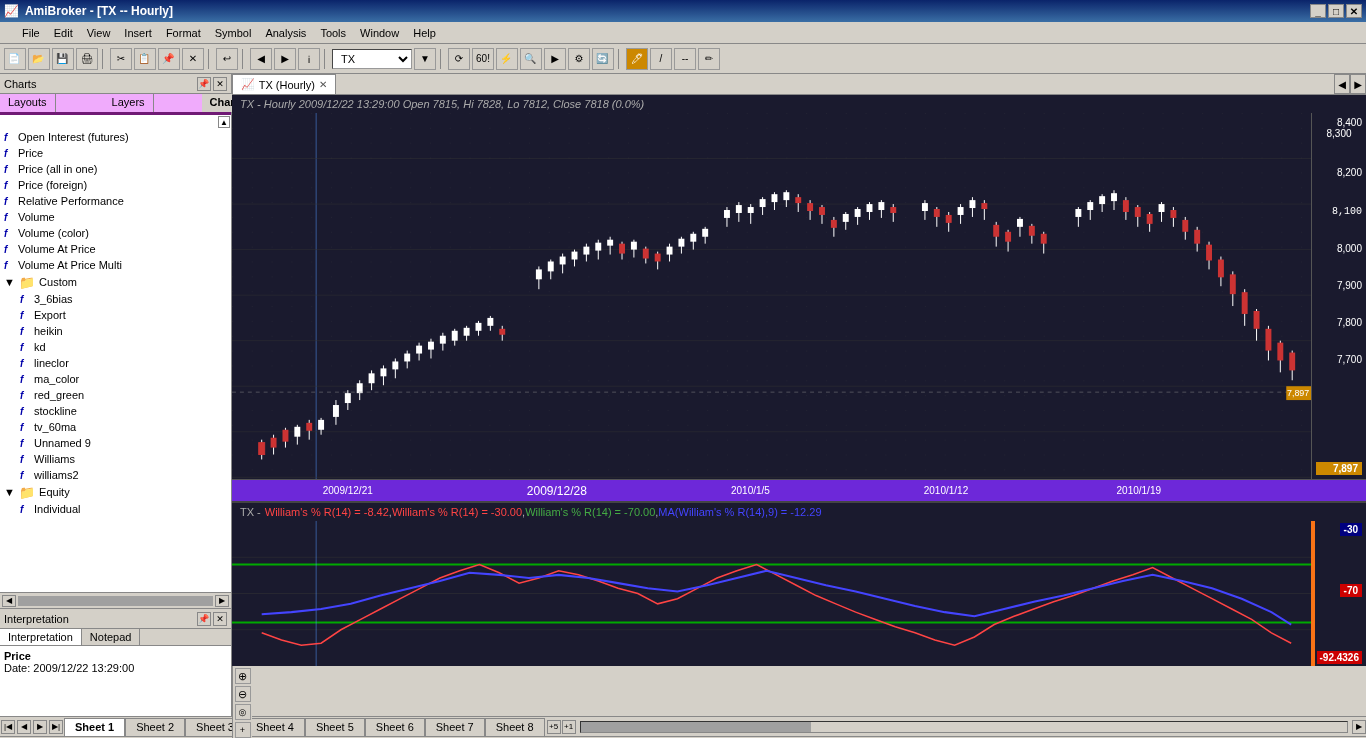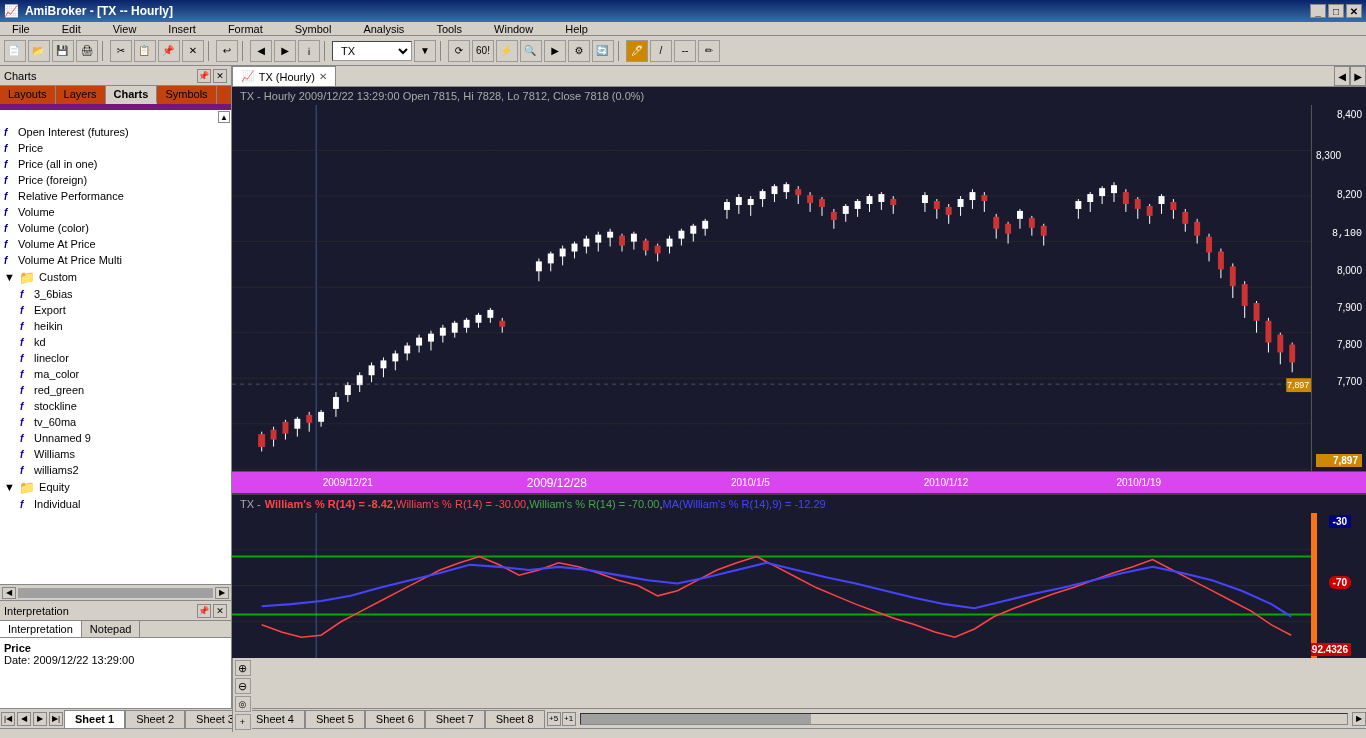--- a/index.html
+++ b/index.html
@@ -22,25 +22,25 @@
     .title-btn {
       width: 16px; height: 14px; background: #d4d0c8;
       border: 1px solid #888; cursor: pointer;
       display: flex; align-items: center; justify-content: center;
       font-size: 10px; color: #000;
     }
     
     
     .menu-bar {
       background: #d4d0c8;
-      height: 14px;
-      display: flex;
-      align-items: center;
-      padding: 0 6px;
-      gap: 20px;
+      height: 22px;
+      display: flex;
+      align-items: center;
+      padding: 0 16px;
+      gap: 2px;
       border-bottom: 1px solid #888;
     }
     .menu-item {
       padding: 2px 6px;
       cursor: pointer;
       font-size: 11px;
     }
     
     
     .toolbar {
@@ -91,22 +91,23 @@
       display: flex;
       align-items: center;
       justify-content: space-between;
       background: #d4d0c8;
       padding: 2px 4px;
       border-bottom: 1px solid #888;
       height: 20px;
     }
     .panel-tabs {
       display: flex;
-      background: #c2410c;
-      border-bottom: 6px solid #701a75;
+      background: #f0abfc;
+      border-bottom: 3px solid #701a75;
+      gap: 48px;
     }
     .panel-tab {
       padding: 2px 8px;
       font-size: 11px;
       cursor: pointer;
       border-right: 1px solid #888;
     }
     .panel-tab.active {
       background: #d4d0c8;
       border-bottom: 2px solid #d4d0c8;
@@ -506,21 +507,21 @@
       <div class="nav-arrows">
         <div class="nav-arrow">◀</div>
         <div class="nav-arrow">▶</div>
       </div>
     </div>
 
     <div class="charts-container">
 
       <div style="flex:1;display:flex;flex-direction:column;position:relative;">
         <div class="chart-info-bar">
-          <span style="color:#aaa;font-size:11px;">TX - Hourly 2009/12/22 13:29:00 Open 7815, Hi 7828, Lo 7812, Close 7818 (0.0%)</span>
+          <span style="color:#aaa;font-size:11px;font-style:italic;">TX - Hourly 2009/12/22 13:29:00 Open 7815, Hi 7828, Lo 7812, Close 7818 (0.0%)</span>
         </div>
 
         <div style="flex:1;display:flex;position:relative;">
 
           <div style="flex:1;background:#1a1a2e;position:relative;overflow:hidden;">
             <svg width="100%" height="100%" viewBox="0 0 1090 370" preserveAspectRatio="none">
 
               <rect width="1090" height="370" fill="#1a1a2e"></rect>
 
               <defs>
@@ -799,48 +800,48 @@
 
               <line x1="0" y1="282" x2="1090" y2="282" stroke="#888" stroke-width="0.5" stroke-dasharray="4,4"></line>
 
               <rect x="1065" y="276" width="25" height="14" fill="#cc8800"></rect>
               <text x="1077" y="286" fill="white" font-size="9" text-anchor="middle">7,897</text>
             </svg>
           </div>
 
           <div style="width:55px;background:#1a1a2e;border-left:1px solid #555;display:flex;flex-direction:column;padding:4px 4px;">
             <span style="color:white;font-size:10px;text-align:right;display:block;">8,400</span>
-            <span style="color:white;font-size:10px;text-align:left;display:block;margin-top:30px;">8,300</span>
+            <span style="color:white;font-size:10px;text-align:center;display:block;">8,300</span>
             <span style="color:white;font-size:10px;text-align:right;display:block;margin-top:28px;">8,200</span>
             <span style="color:white;font-size:10px;text-align:right;display:block;margin-top:28px;font-family:Liberation Mono, monospace;">8,100</span>
             <span style="color:white;font-size:10px;text-align:right;display:block;margin-top:26px;">8,000</span>
             <span style="color:white;font-size:10px;text-align:right;display:block;margin-top:26px;">7,900</span>
             <span style="color:white;font-size:10px;text-align:right;display:block;margin-top:26px;">7,800</span>
             <span style="color:white;font-size:10px;text-align:right;display:block;margin-top:26px;">7,700</span>
             <div style="flex:1;"></div>
 
             <div style="background:#cc8800;color:white;font-size:10px;padding:1px 4px;text-align:right;font-weight:bold;">7,897</div>
           </div>
         </div>
 
-        <div style="height:22px;background:#d946ef;border-top:1px solid #555;position:relative;display:flex;align-items:center;">
+        <div style="height:22px;background:#6d28d9;border-top:1px solid #555;position:relative;display:flex;align-items:center;">
           <span style="position:absolute;left:8%;color:white;font-size:10px;">2009/12/21</span>
           <span style="position:absolute;left:26%;color:white;font-size:12px;">2009/12/28</span>
           <span style="position:absolute;left:44%;color:white;font-size:10px;">2010/1/5</span>
           <span style="position:absolute;left:61%;color:white;font-size:10px;">2010/1/12</span>
           <span style="position:absolute;left:78%;color:white;font-size:10px;">2010/1/19</span>
 
           <div style="width:55px;margin-left:auto;background:#1a1a2e;"></div>
         </div>
       </div>
 
       <div style="height:165px;display:flex;flex-direction:column;border-top:2px solid #444;">
         <div style="background:#1a1a2e;color:#aaa;font-size:11px;padding:2px 8px;height:18px;display:flex;align-items:center;flex-shrink:0;">
           <span style="margin-right:4px;">TX - </span>
-          <span style="color:#ff4444;font-weight:bold;">William's % R(14) = -8.42</span>
+          <span style="color:#ff4444;">William's % R(14) = -8.42</span>
           <span style="color:#aaa;">, </span>
           <span style="color:#ff4444;">William's % R(14) = -30.00</span>
           <span style="color:#aaa;">, </span>
           <span style="color:#44aa44;">William's % R(14) = -70.00</span>
           <span style="color:#aaa;">, </span>
           <span style="color:#4444ff;">MA(William's % R(14),9) = -12.29</span>
         </div>
 
         <div style="flex:1;display:flex;position:relative;">
           <div style="flex:1;background:#1a1a2e;overflow:hidden;position:relative;">
@@ -855,23 +856,23 @@
               <line x1="0" y1="98" x2="1090" y2="98" stroke="#00aa00" stroke-width="2"></line>
 
               <line x1="85" y1="0" x2="85" y2="140" stroke="#5599ff" stroke-width="1" opacity="0.5"></line>
 
               <polyline fill="none" stroke="#ff4444" stroke-width="1.5" points="30,108 50,115 70,120 90,118 110,105 130,95 150,85 170,75 190,65 210,55 230,48 250,42 270,50 290,60 310,55 330,48 350,52 370,58 390,65 410,70 430,80 450,75 470,65 490,55 510,48 530,42 550,52 570,62 590,72 610,80 630,88 650,95 670,102 690,108 710,115 730,120 750,112 770,100 790,92 810,85 830,78 850,72 870,65 890,58 910,52 930,45 950,55 970,65 990,75 1010,85 1030,95 1050,108 1070,118"></polyline>
 
               <polyline fill="none" stroke="#4444ff" stroke-width="2" points="30,90 60,88 90,85 120,80 150,72 180,65 210,58 240,50 270,52 300,55 330,52 360,55 390,60 420,65 450,68 480,62 510,55 540,48 570,55 600,62 630,68 660,75 690,82 720,88 750,92 780,85 810,78 840,72 870,65 900,58 930,52 960,58 990,65 1020,75 1050,88 1070,100"></polyline>
             </svg>
           </div>
 
-          <div style="width:55px;background:#1a1a2e;border-left:6px solid #f97316;display:flex;flex-direction:column;align-items:flex-end;padding:2px 15px;gap:18px;flex-shrink:0;">
+          <div style="width:55px;background:#1a1a2e;border-left:4px solid #f97316;display:flex;flex-direction:column;align-items:flex-end;padding:2px 4px;gap:18px;flex-shrink:0;">
             <div style="background:#000080;color:white;font-size:10px;padding:1px 4px;font-weight:bold;">-30</div>
-            <div style="background:#cc0000;color:white;font-size:10px;padding:1px 4px;font-weight:bold;margin-top:30px;border-radius:6px;">-70</div>
+            <div style="background:#cc0000;color:white;font-size:10px;padding:1px 4px;font-weight:bold;margin-top:30px;">-70</div>
             <div style="background:#cc0000;color:white;font-size:10px;padding:1px 3px;font-weight:bold;margin-top:auto;">-92.4326</div>
           </div>
         </div>
       </div>
     </div>
 
     <div class="right-toolbar">
       <div class="rt-btn" style="font-size:11px;">⊕</div>
       <div class="rt-btn" style="font-size:11px;">⊖</div>
       <div class="rt-btn">◎</div>

